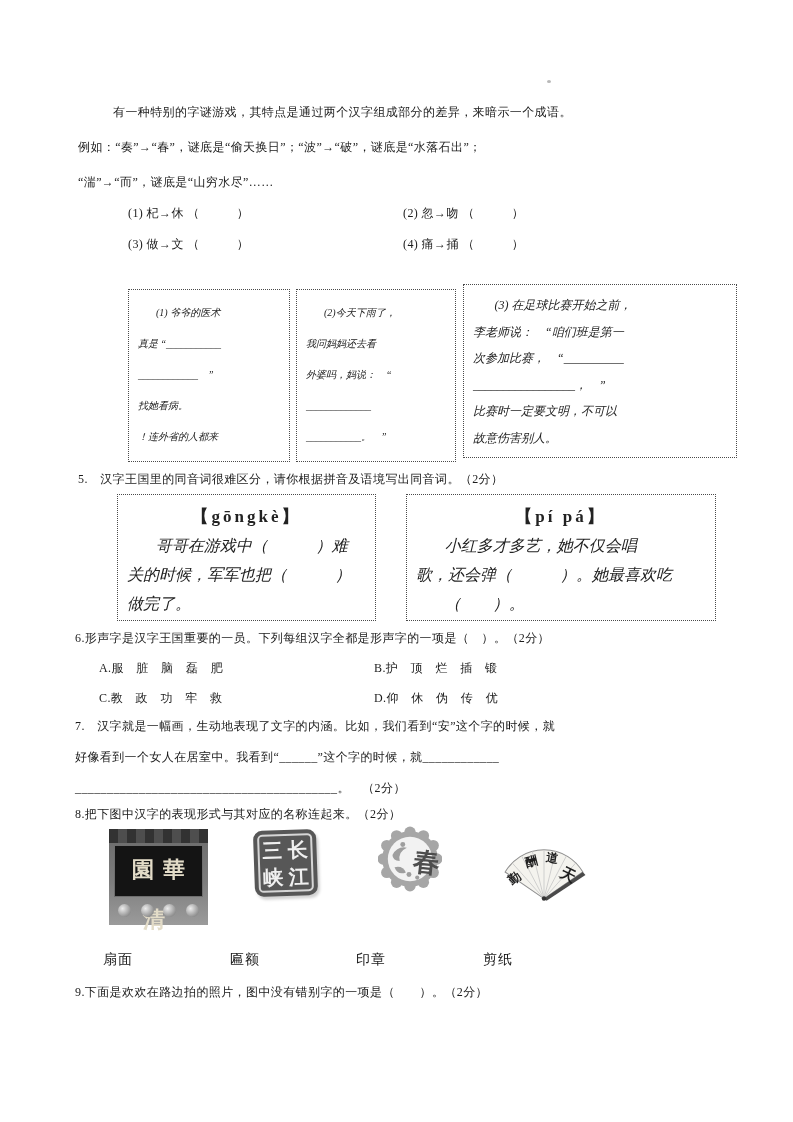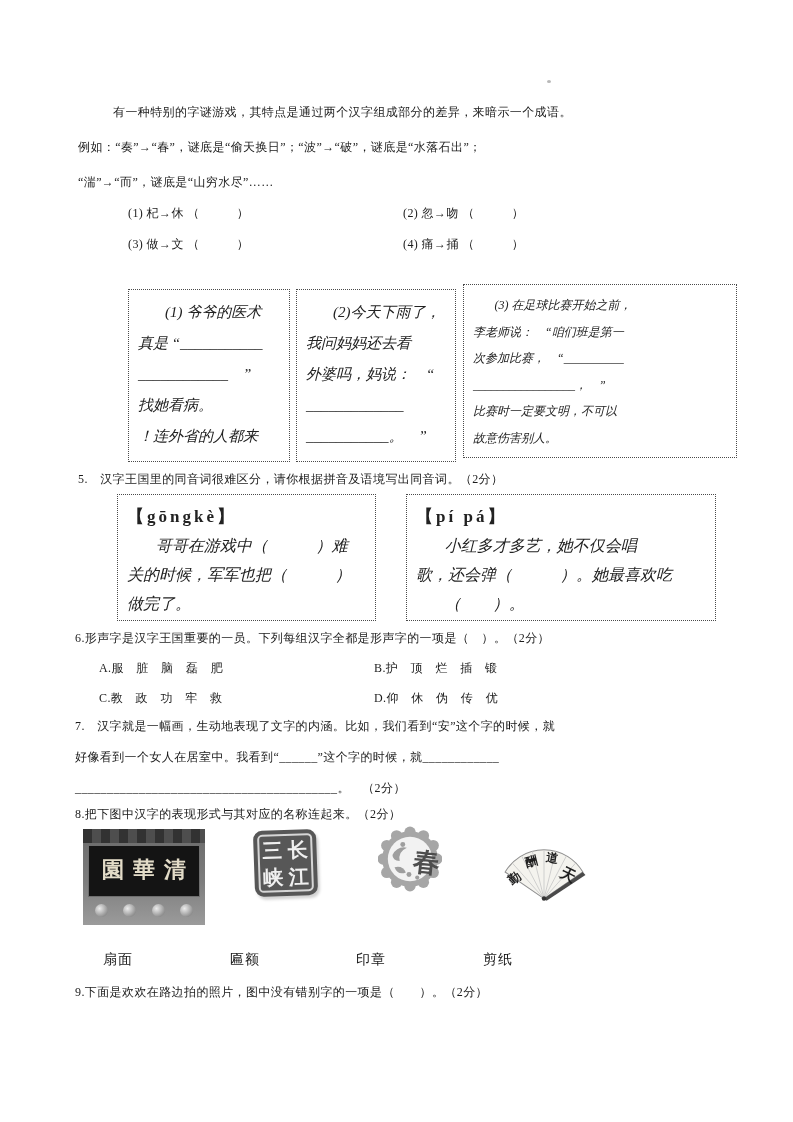--- a/index.html
+++ b/index.html
@@ -2,30 +2,30 @@
 <html><head>
 <meta charset="utf-8">
 <style>
   html,body{margin:0;padding:0;background:#e8e8e8;}
   .page{position:relative;width:793px;height:1122px;background:#ffffff;margin:0 auto;
         font-family:"Liberation Serif","DejaVu Serif",serif;color:#1b1b1b;overflow:hidden;}
   .t{position:absolute;font-size:12px;white-space:nowrap;letter-spacing:.4px;}
   .box{position:absolute;border:1.6px dotted #4a4a4a;box-sizing:border-box;
        padding:7px 9px;font-style:italic;color:#222;}
   .bl{white-space:nowrap;}
-  .q4b{font-size:15px;line-height:31px;}
+  .q4b{font-size:10px;line-height:31px;}
   .q4b3{font-size:12px;line-height:26.5px;}
   .q5b{font-size:16px;line-height:29px;}
-  .pinyin{font-style:normal;font-weight:bold;letter-spacing:3px;font-size:17px;}
+  .pinyin{text-align:center;font-style:normal;font-weight:bold;letter-spacing:3px;font-size:17px;}
   .indent{text-indent:1.8em;}
   .label{position:absolute;font-size:14px;letter-spacing:1px;}
   .dotmark{position:absolute;left:547px;top:80px;width:4px;height:3px;border-radius:50%;
            background:#9a9a9a;opacity:.7;}
   
-  .plaque{position:absolute;left:83px;top:829px;width:122px;height:96px;
+  .plaque{position:absolute;left:109px;top:829px;width:99px;height:96px;
           background:linear-gradient(180deg,#6a6a6a 0%,#7d7d7d 55%,#9b9b9b 100%);}
   .plaque-roof{position:absolute;top:0;left:0;right:0;height:14px;
           background:repeating-linear-gradient(90deg,#323232 0 9px,#4e4e4e 9px 18px);}
   .plaque-board{position:absolute;top:16px;left:5px;right:5px;height:50px;background:#141414;
           border:1px solid #6e6e6e;text-align:center;line-height:48px;}
   .plaque-chars{color:#e3dcc8;font-size:22px;font-weight:bold;letter-spacing:9px;margin-left:9px;}
   .plaque-bosses{position:absolute;left:4px;right:4px;bottom:8px;display:flex;justify-content:space-around;}
   .plaque-bosses span{width:13px;height:13px;border-radius:50%;
           background:radial-gradient(circle at 35% 35%,#ececec,#8b8b8b 75%);}
   

